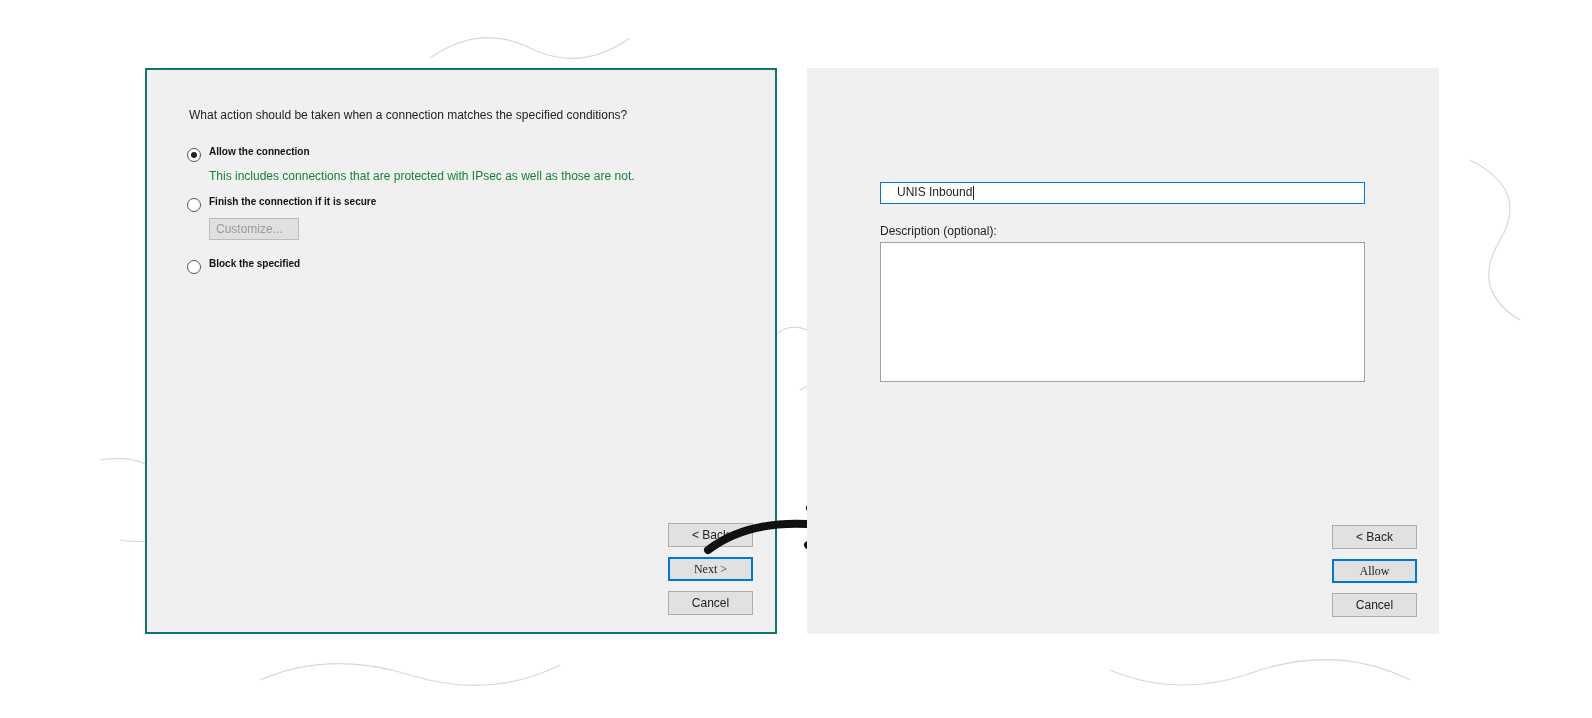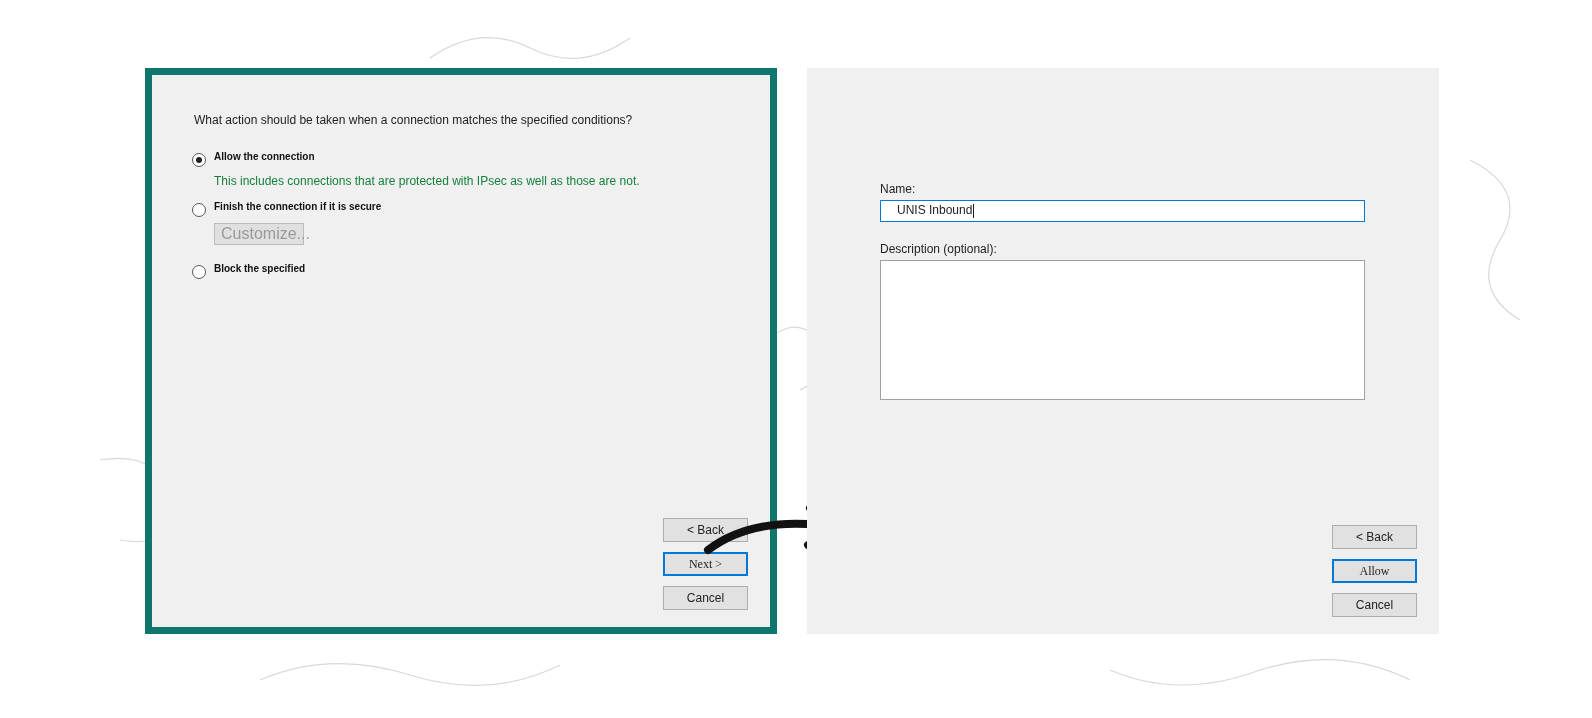--- a/index.html
+++ b/index.html
@@ -7,21 +7,21 @@
       font-family: "Segoe UI", Tahoma, sans-serif;
       font-size: 12px;
       background: #ffffff;
       width: 1592px;
       height: 718px;
       position: relative;
     }
     .dialog {
       position: absolute;
       background: #f0f0f0;
-      border: 7px solid #0f766e;
+      border: 2px solid #0f766e;
     }
     .dialog-left {
       left: 145px;
       top: 68px;
       width: 632px;
       height: 566px;
     }
     .dialog-right {
       left: 807px;
       top: 68px;
@@ -83,21 +83,21 @@
     }
     .customize-btn {
       margin-left: 22px;
       margin-top: 4px;
       margin-bottom: 18px;
       width: 90px;
       height: 22px;
       background: #e0e0e0;
       border: 1px solid #bcbcbc;
       color: #9a9a9a;
-      font-size: 16px;
+      font-size: 12px;
       text-align: left;
       padding-left: 6px;
       line-height: 20px;
     }
     .btn-row {
       position: absolute;
       bottom: 17px;
       right: 22px;
       display: flex;
       gap: 10px;
@@ -229,21 +229,20 @@
   </div>
 </div>
 
 <svg class="arrow" viewBox="0 0 160 70">
   <path d="M8,50 Q50,18 120,25" stroke="#111" stroke-width="8" fill="none" stroke-linecap="round"></path>
   <path d="M110,8 L148,25 L108,45" stroke="#111" stroke-width="8" fill="none" stroke-linecap="round" stroke-linejoin="round"></path>
 </svg>
 
 <div class="dialog dialog-right">
   <div class="field-block">
-    <div class="field-label">Name:</div>
     <div class="text-input"><span>UNIS Inbound</span><span class="caret"></span></div>
     <div class="spacer"></div>
     <div class="field-label">Description (optional):</div>
     <div class="textarea-input"></div>
   </div>
 
   <div class="btn-row">
     <div class="btn">&lt; Back</div>
     <div class="btn primary">Allow</div>
     <div class="btn">Cancel</div>

